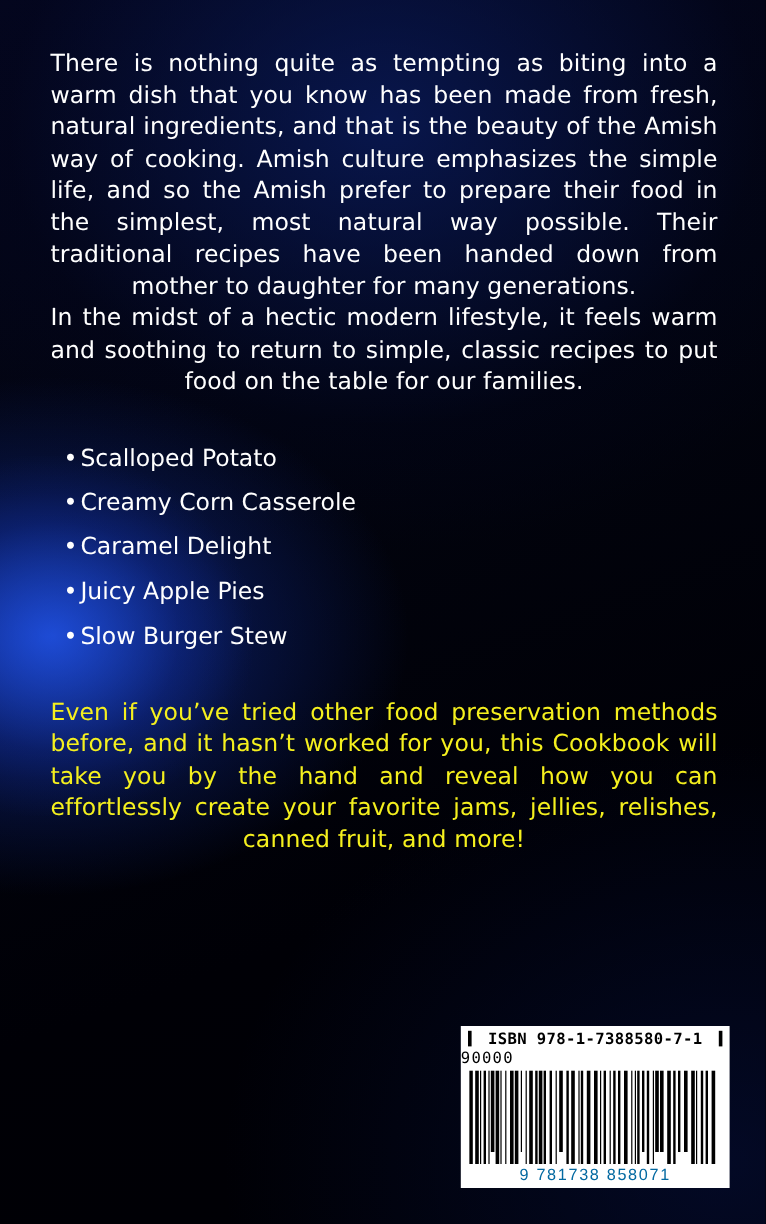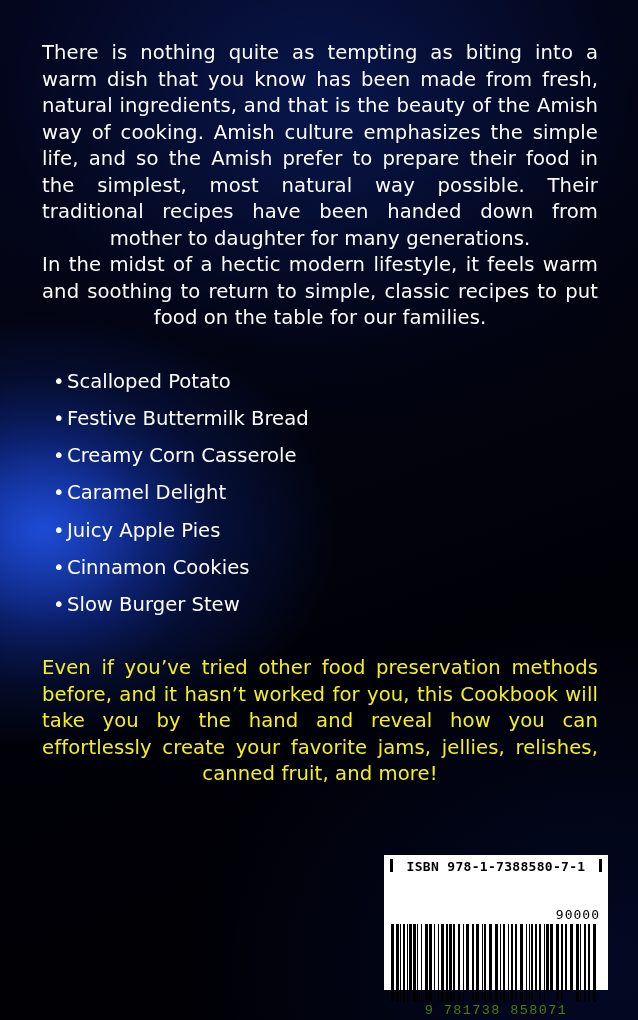--- a/index.html
+++ b/index.html
@@ -111,72 +111,68 @@
     letter-spacing: 0.3px;
     white-space: nowrap;
     font-weight: bold;
   }
   .isbn-sep {
     width: 3px;
     height: 13px;
     background: #000;
   }
   .nine-line {
-    text-align: right;
     padding: 1px 8px 0 0;
     font-family: "DejaVu Sans Mono", monospace;
     font-size: 13px;
     color: #000;
     letter-spacing: 1px;
-    margin-top: 32px;
   }
   .bars {
     position: relative;
     height: 78px;
     margin: 2px 7px 0 7px;
     overflow: hidden;
   }
   .bars .bar {
     position: absolute;
     top: 0;
     background: #000;
     height: 78px;
   }
   .bars .bar.short {
     height: 68px;
   }
   .ean-text {
-    font-family: Liberation Mono, monospace;
+    font-family: Liberation Sans, sans-serif;
     font-size: 13.5px;
-    color: #4d7c0f;
+    color: #0369a1;
     text-align: center;
     letter-spacing: 1.4px;
     margin-top: 1px;
   }
 </style>
 </head>
 <body>
 
 <div class="page">
   <div class="glow-left"></div>
 
   <div class="content">
     <p class="para">There is nothing quite as tempting as biting into a warm dish that you know has been made from fresh, natural ingredients, and that is the beauty of the Amish way of cooking. Amish culture emphasizes the simple life, and so the Amish prefer to prepare their food in the simplest, most natural way possible. Their traditional recipes have been handed down from mother to daughter for many generations.</p>
     <p class="para">In the midst of a hectic modern lifestyle, it feels warm and soothing to return to simple, classic recipes to put food on the table for our families.</p>
 
     <div class="block-gap"></div>
 
 
     <ul class="recipes">
       <li><span class="bullet">•</span><span>Scalloped Potato</span></li>
-      <li><span class="bullet">•</span><span>Festive Buttermilk Bread</span></li>
       <li><span class="bullet">•</span><span>Creamy Corn Casserole</span></li>
       <li><span class="bullet">•</span><span>Caramel Delight</span></li>
       <li><span class="bullet">•</span><span>Juicy Apple Pies</span></li>
-      <li><span class="bullet">•</span><span>Cinnamon Cookies</span></li>
       <li><span class="bullet">•</span><span>Slow Burger Stew</span></li>
     </ul>
 
     <div class="block-gap"></div>
 
     <p class="cta">Even if you’ve tried other food preservation methods before, and it hasn’t worked for you, this Cookbook will take you by the hand and reveal how you can effortlessly create your favorite jams, jellies, relishes, canned fruit, and more!</p>
   </div>
 
   <div class="barcode-wrap">
     <div class="isbn-line">

